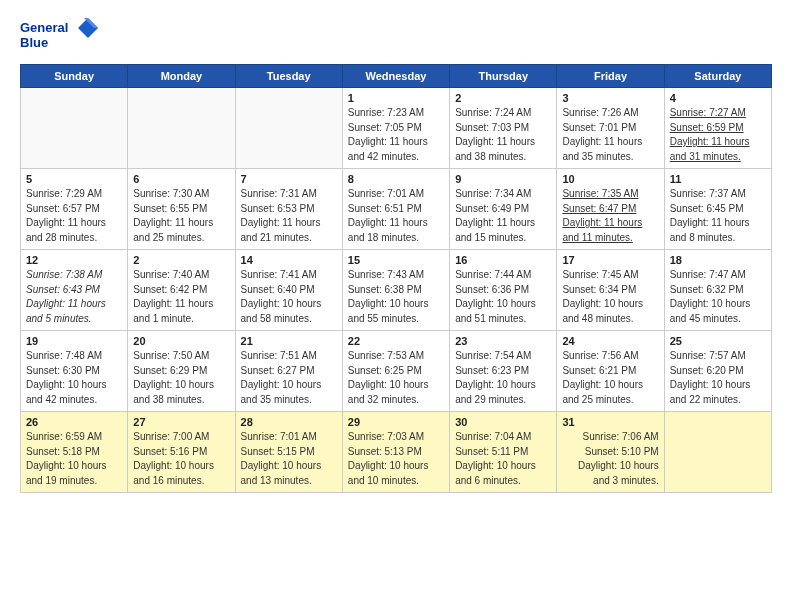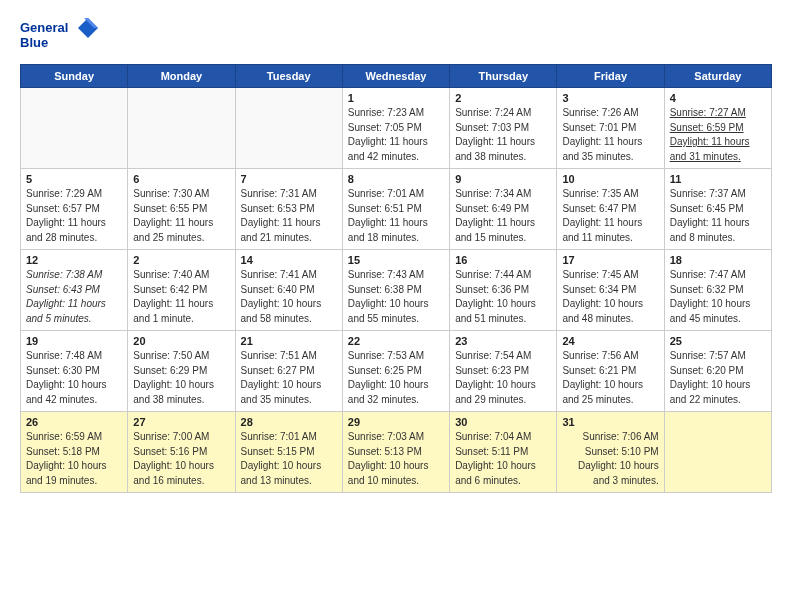--- a/index.html
+++ b/index.html
@@ -181,21 +181,21 @@
           </td>
           <td>
             <span class="day-num">9</span>
             <div class="day-info" style="white-space: pre-line;">Sunrise: 7:34 AM
 Sunset: 6:49 PM
 Daylight: 11 hours
 and 15 minutes.</div>
           </td>
           <td>
             <span class="day-num">10</span>
-            <div class="day-info" style="white-space: pre-line;">Sunrise: 7:35 AM
+            <div class="day-info" style="white-space: pre-line; text-decoration: underline;">Sunrise: 7:35 AM
 Sunset: 6:47 PM
 Daylight: 11 hours
 and 11 minutes.</div>
           </td>
           <td>
             <span class="day-num">11</span>
             <div class="day-info" style="white-space: pre-line;">Sunrise: 7:37 AM
 Sunset: 6:45 PM
 Daylight: 11 hours
 and 8 minutes.</div>

